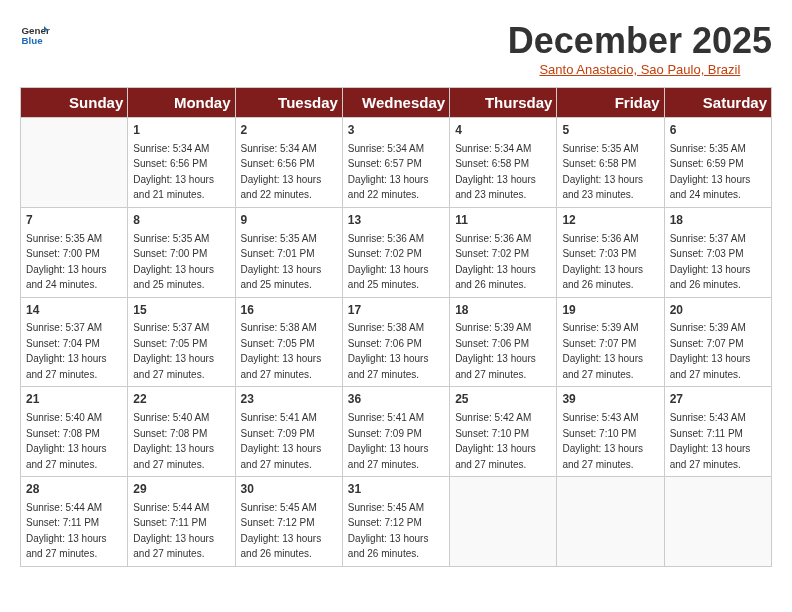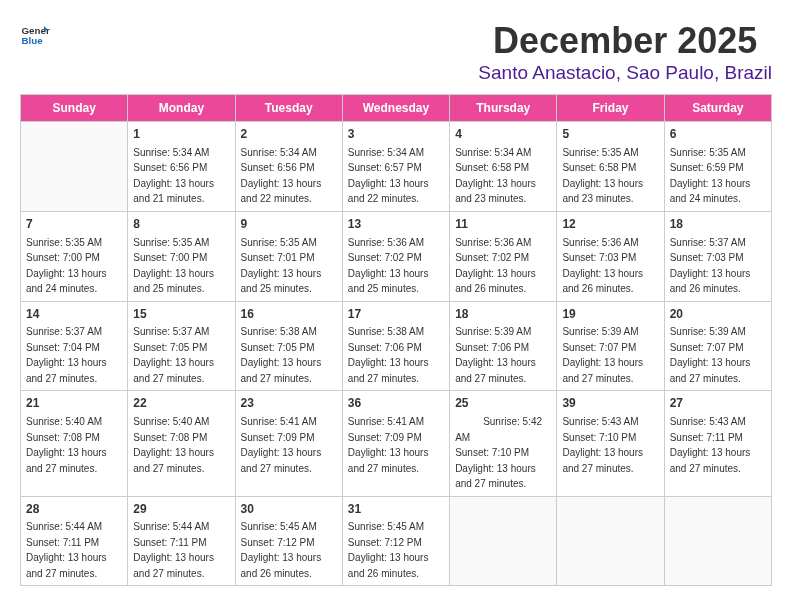--- a/index.html
+++ b/index.html
@@ -27,34 +27,35 @@
     }
     .title-block {
       text-align: center;
     }
     .cal-title {
       font-size: 36px;
       font-weight: bold;
       color: #333;
     }
     .cal-subtitle {
-      font-size: 19px;
-      color: #4c1d95;
+      font-size: 13px;
+      color: #c2410c;
+      text-decoration: underline;
     }
     table {
       width: 100%;
       border-collapse: collapse;
       font-size: 11px;
     }
     thead tr th {
-      background-color: #ec4899;
+      background-color: #7f1d1d;
       color: #fff;
       padding: 6px 4px;
-      text-align: center;
-      font-size: 12px;
+      text-align: right;
+      font-size: 15px;
       font-weight: bold;
       border: 1px solid #ccc;
     }
     tbody tr td {
       border: 1px solid #ccc;
       vertical-align: top;
       padding: 4px 5px;
       height: 78px;
       width: 107px;
       color: #333;
@@ -204,21 +205,21 @@
 Daylight: 13 hours
 and 27 minutes.</span></td>
         <td><span class="day-num">23</span><span class="day-info" style="white-space: pre-line;">Sunrise: 5:41 AM
 Sunset: 7:09 PM
 Daylight: 13 hours
 and 27 minutes.</span></td>
         <td><span class="day-num">36</span><span class="day-info" style="white-space: pre-line;">Sunrise: 5:41 AM
 Sunset: 7:09 PM
 Daylight: 13 hours
 and 27 minutes.</span></td>
-        <td><span class="day-num">25</span><span class="day-info" style="white-space: pre-line; margin-left: 28px;">Sunrise: 5:42 AM
+        <td><span class="day-num">25</span><span class="day-info" style="white-space: pre-line;">Sunrise: 5:42 AM
 Sunset: 7:10 PM
 Daylight: 13 hours
 and 27 minutes.</span></td>
         <td><span class="day-num">39</span><span class="day-info" style="white-space: pre-line;">Sunrise: 5:43 AM
 Sunset: 7:10 PM
 Daylight: 13 hours
 and 27 minutes.</span></td>
         <td><span class="day-num">27</span><span class="day-info" style="white-space: pre-line;">Sunrise: 5:43 AM
 Sunset: 7:11 PM
 Daylight: 13 hours

